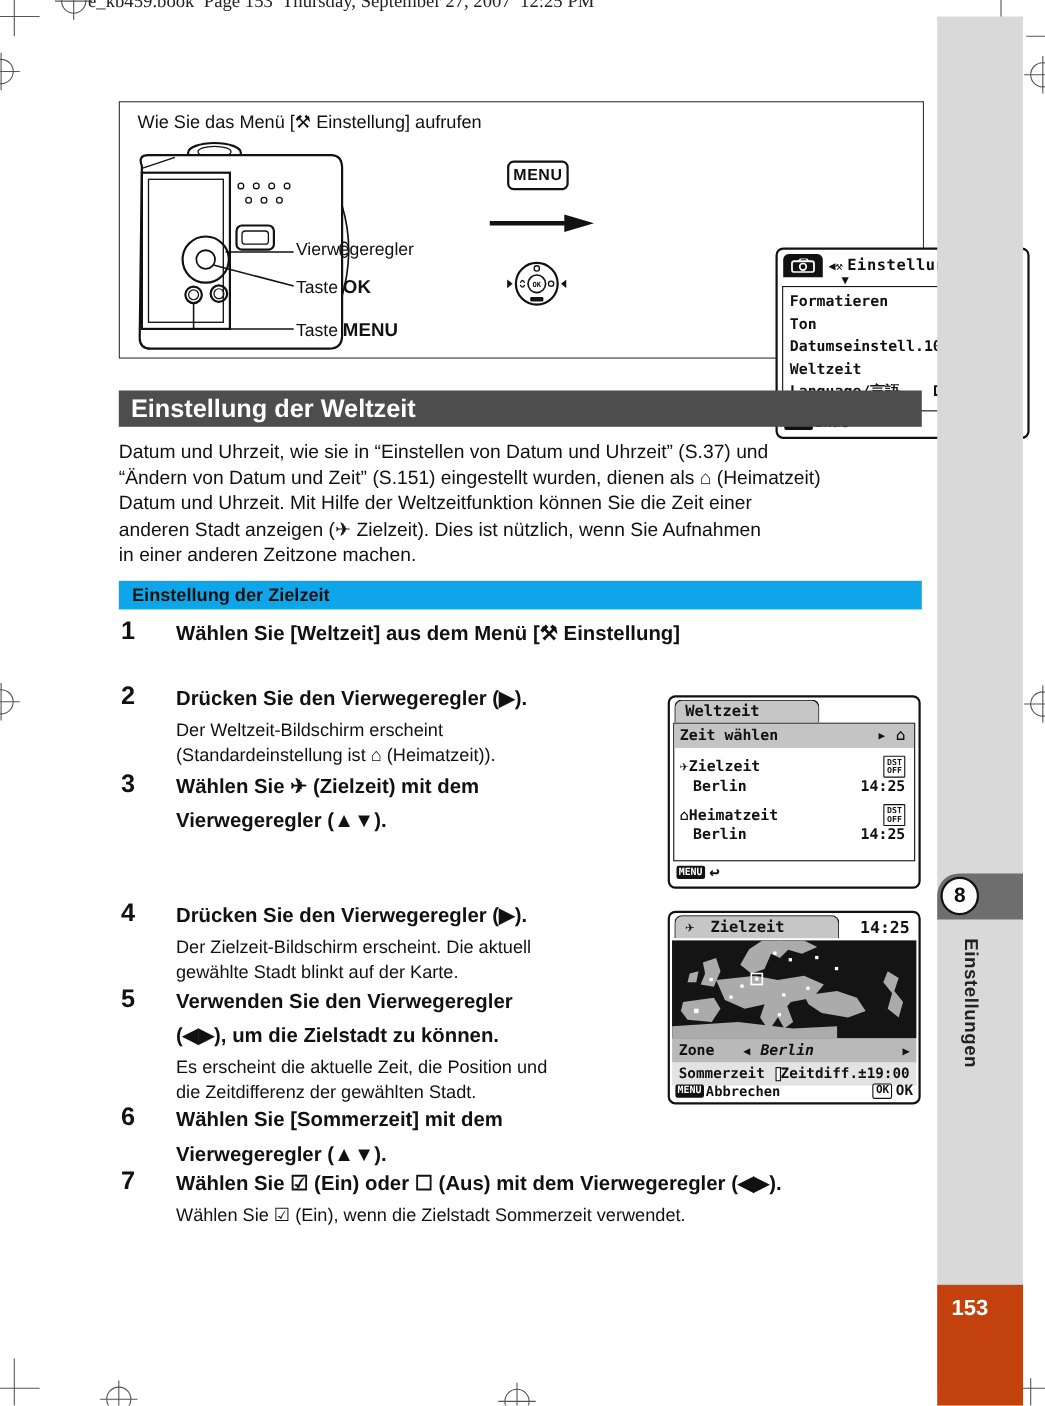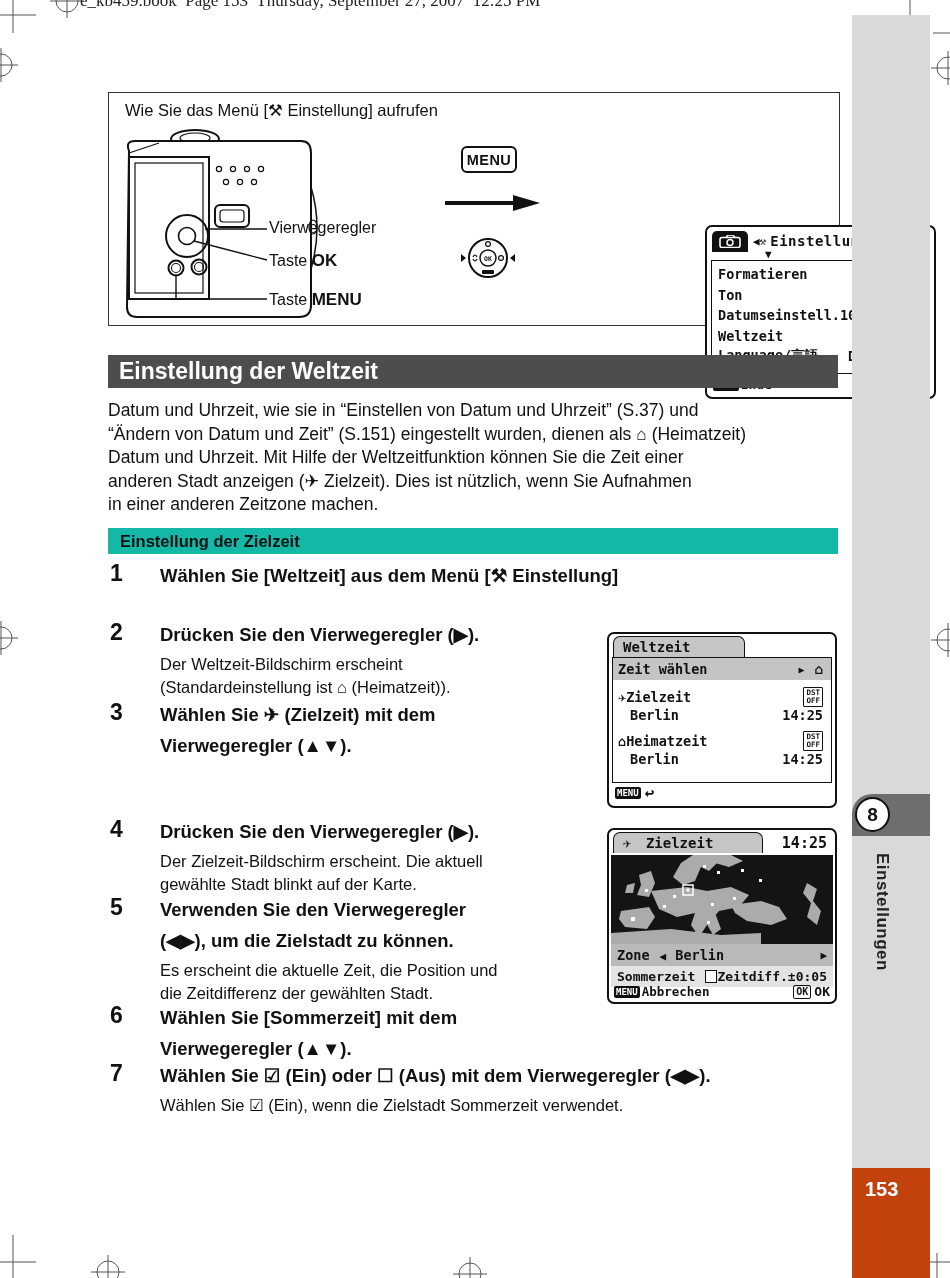--- a/index.html
+++ b/index.html
@@ -52,34 +52,34 @@
   .ws .crow .tm{margin-left:auto;}
   .ws .footer{position:absolute;left:6px;bottom:4px;display:flex;align-items:center;gap:4px;}
   .ws .ret{font-size:16px;font-weight:bold;}
   
   .zs{left:607px;top:828px;width:226px;height:172px;overflow:hidden;}
   .zs .tab{position:absolute;left:4px;top:2px;width:150px;height:21px;background:#c6c6c6;border:1.5px solid #111;border-bottom:none;
            border-radius:7px 7px 0 0;font-size:14px;line-height:20px;padding-left:9px;box-sizing:border-box;}
   .zs .time{position:absolute;right:8px;top:4px;font-size:15px;}
   .zs .map{position:absolute;left:2px;right:2px;top:25px;height:89px;background:#141414;}
   .zs .zone{position:absolute;left:2px;right:2px;top:114px;height:22px;background:#b9b9b9;display:flex;align-items:center;font-size:13.5px;padding:0 6px;box-sizing:border-box;}
-  .zs .zone .city{margin-left:10px;}
+  .zs .zone .city{margin-left:26px;font-style:italic;}
   .zs .zone .rarr{margin-left:auto;font-size:11px;}
   .zs .zone .larr{font-size:11px;margin-right:1px;}
   .zs .dstrow{position:absolute;left:2px;right:2px;top:136px;height:21px;background:#e3e3e3;display:flex;align-items:center;font-size:13px;padding:0 6px;box-sizing:border-box;}
   .zs .cb{width:11px;height:11px;border:1.5px solid #111;background:#fff;margin-left:10px;}
   .zs .dl{} .zs .dv{margin-left:auto;}
   .zs .footer{position:absolute;left:5px;right:5px;bottom:3px;display:flex;align-items:center;font-size:12.5px;}
   .zs .footer .lbl{font-size:12.5px;margin-left:2px;}
   .zs .footer .okgrp{margin-left:auto;display:flex;align-items:center;gap:3px;font-size:13px;}
   
   .sec-bar{left:108px;top:355px;width:730px;height:33px;background:#4d4d4d;color:#fff;font-weight:bold;
            font-size:23px;line-height:33px;padding-left:11px;box-sizing:border-box;}
   .intro{left:108px;top:399px;width:740px;font-size:17.5px;line-height:23.5px;}
-  .sub-bar{left:108px;top:528px;width:730px;height:26px;background:#14b8a6;color:#111;font-weight:bold;
+  .sub-bar{left:108px;top:528px;width:730px;height:26px;background:#0ea5e9;color:#111;font-weight:bold;
            font-size:16.5px;line-height:26px;padding-left:12px;box-sizing:border-box;}
   
   .step{left:108px;width:740px;}
   .step .num{position:absolute;left:2px;top:0;font-size:23px;font-weight:bold;}
   .step .txt{margin-left:52px;}
   .step .bold-line{font-weight:bold;font-size:18.5px;line-height:31px;white-space:nowrap;}
   .step .body-line{font-size:16.5px;line-height:23px;white-space:nowrap;}
   
   .side-strip{left:852px;top:15px;width:78px;height:1247px;background:#d9d9d9;}
   .side-tab{left:852px;top:794px;width:78px;height:42px;background:#6e6e6e;border-radius:20px 0 0 0;}
@@ -369,21 +369,21 @@
       <span class="city">
         <span class="larr">◀</span>
         <span>Berlin</span>
       </span>
       <span class="rarr">▶</span>
     </div>
     <div class="dstrow">
       <span>Sommerzeit</span>
       <span class="cb"></span>
       <span class="dl">Zeitdiff.</span>
-      <span class="dv">±0:05</span>
+      <span class="dv">±19:00</span>
     </div>
     <div class="footer">
       <span class="badge-menu">MENU</span>
       <span class="lbl">Abbrechen</span>
       <span class="okgrp">
         <span class="badge-ok">OK</span>
         <span>OK</span>
       </span>
     </div>
   </div>

